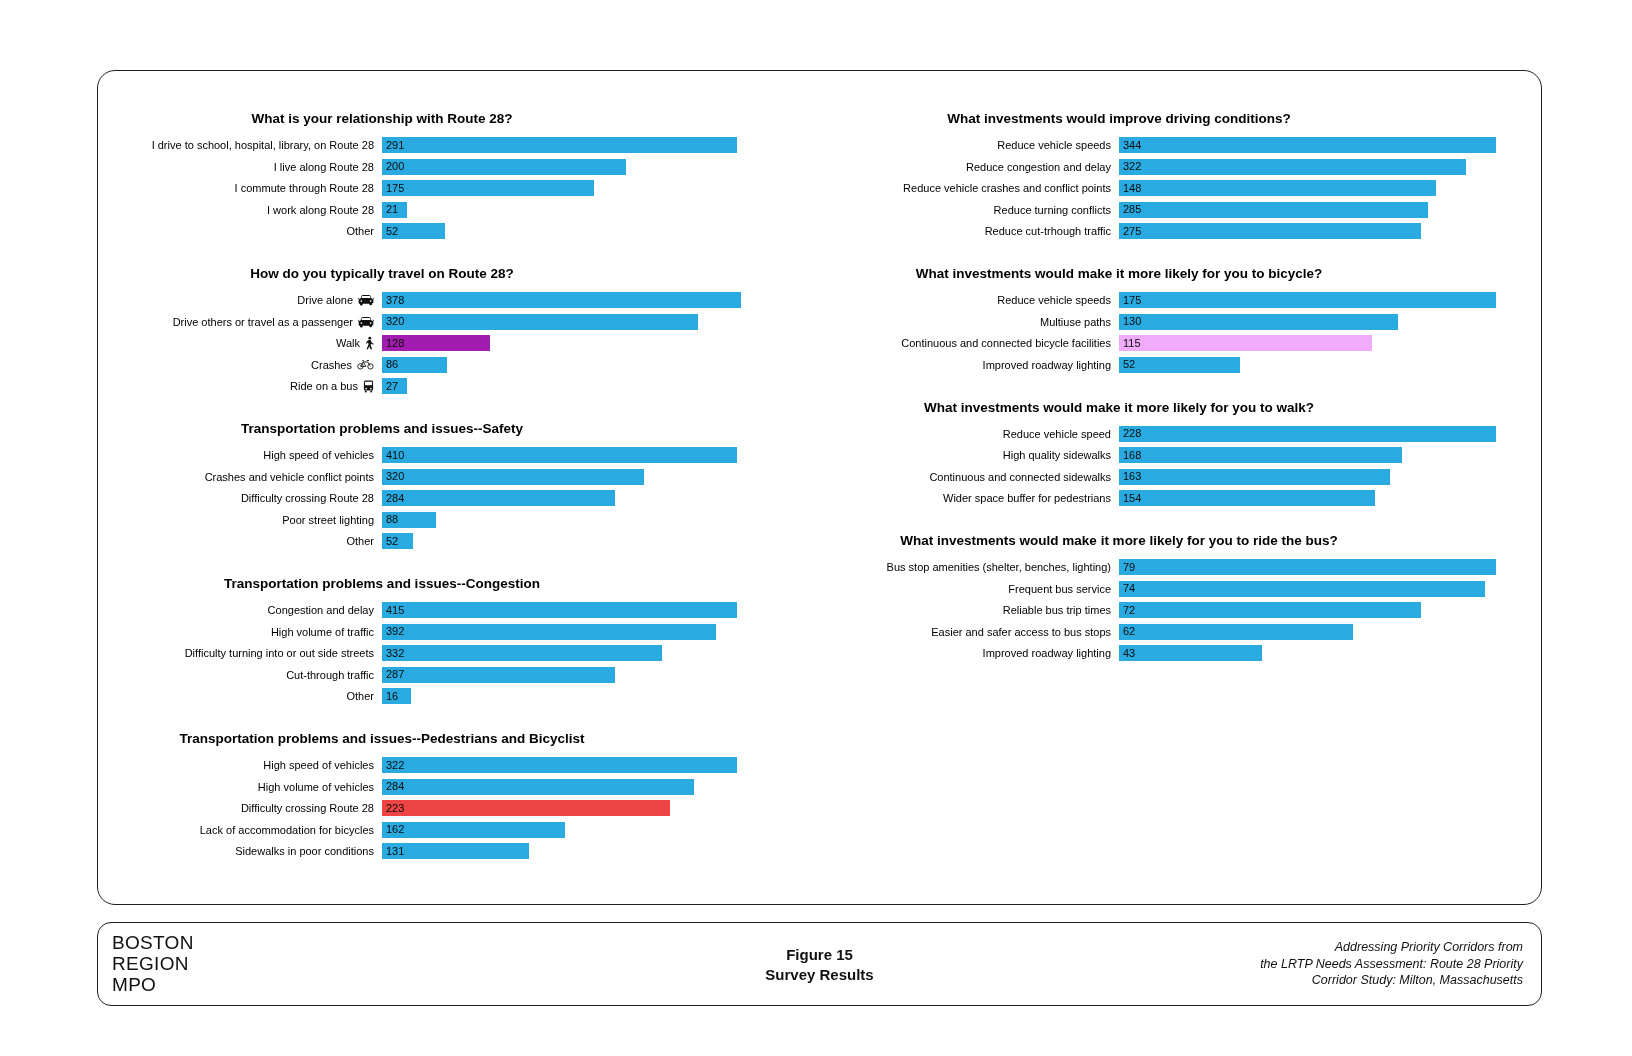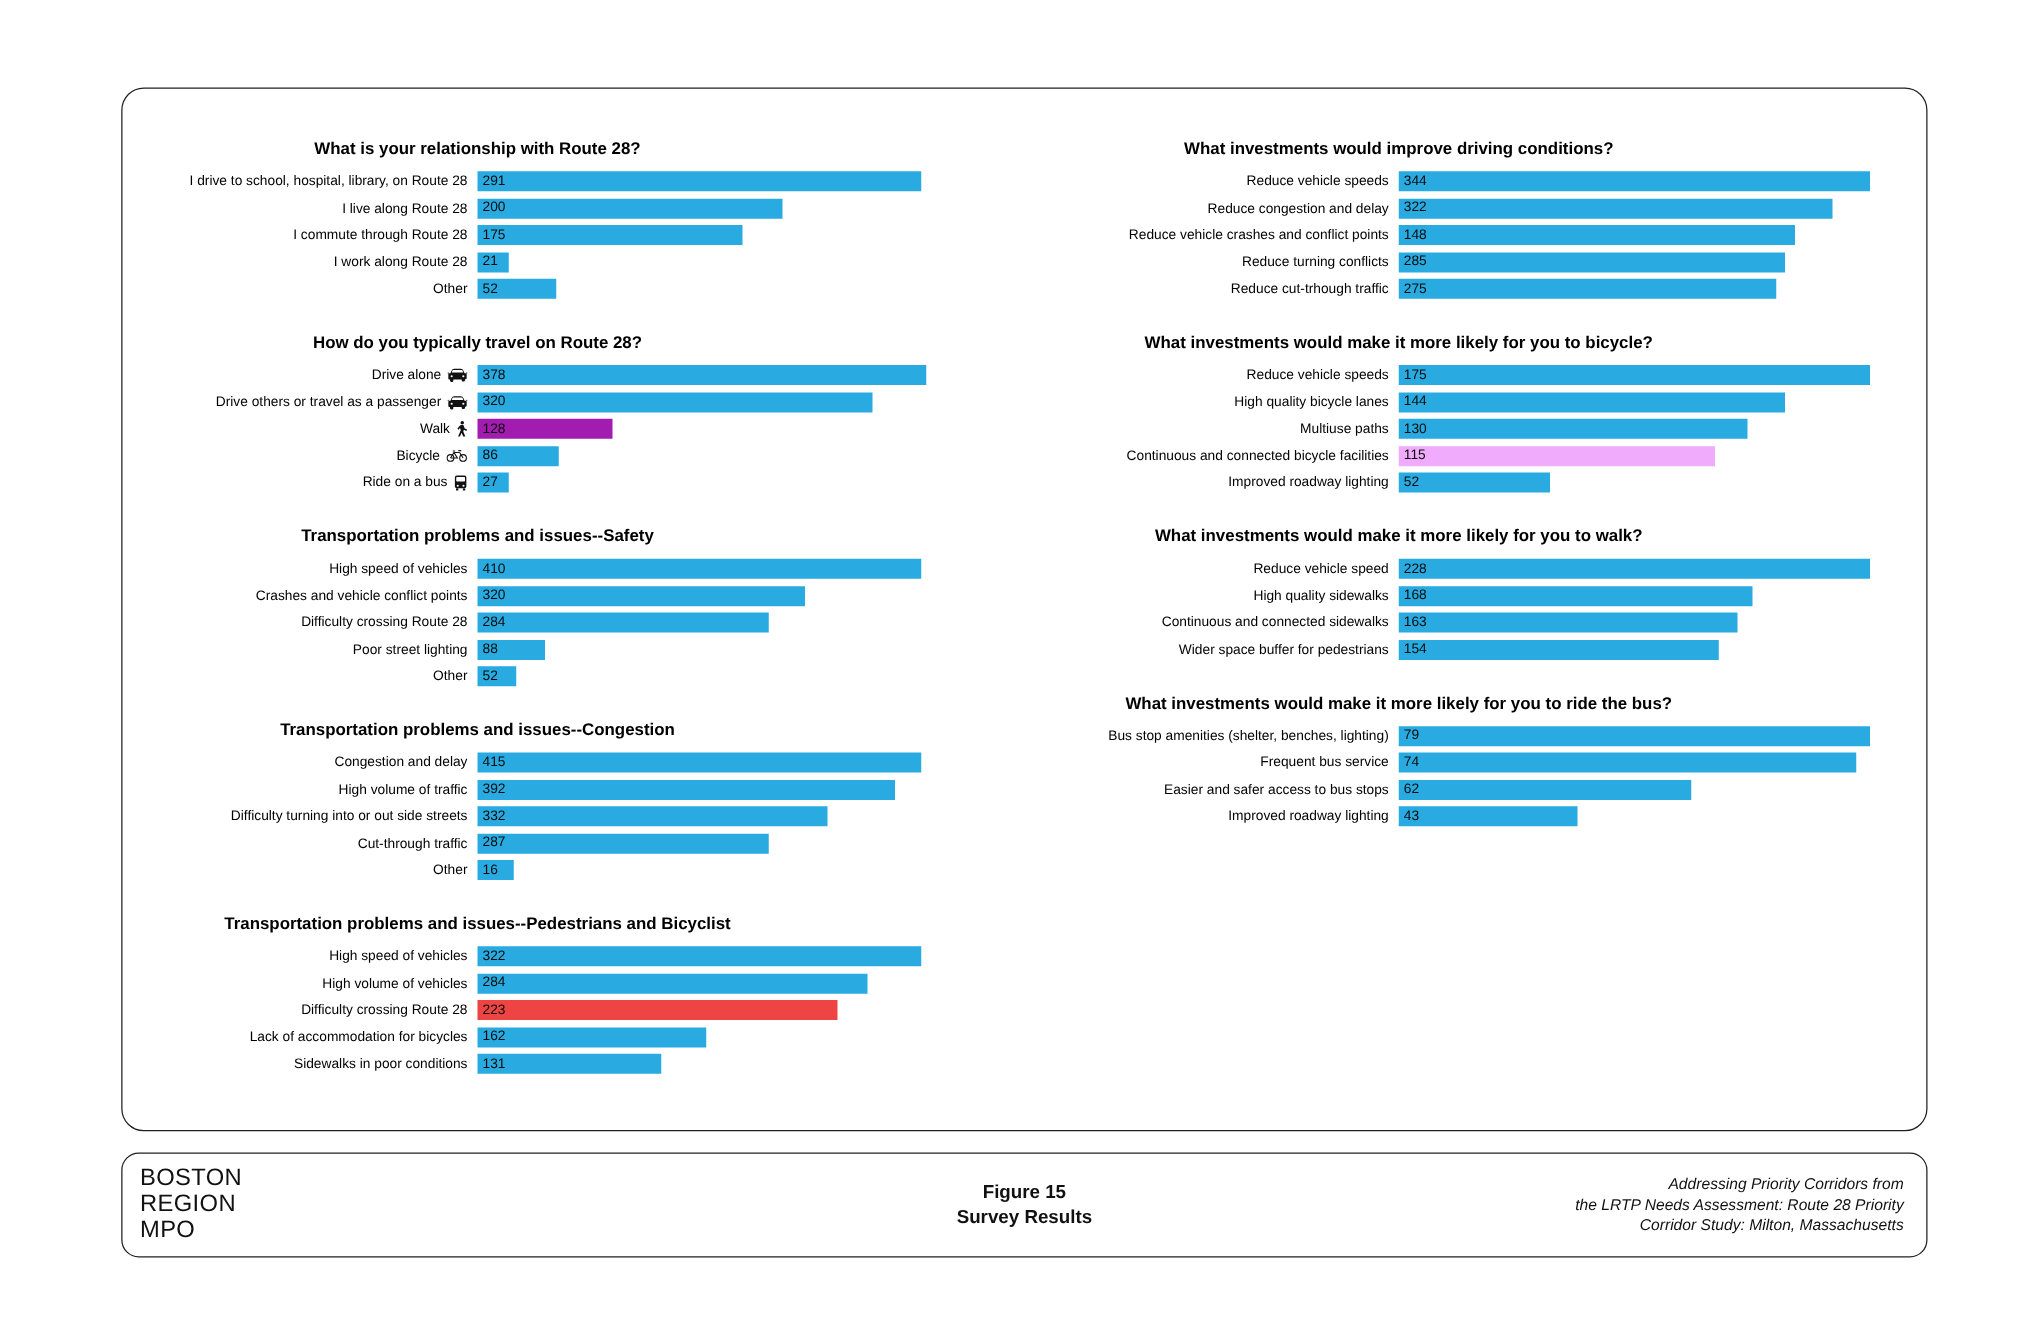--- a/index.html
+++ b/index.html
@@ -163,21 +163,21 @@
             </span>
           </div>
           <div class="track">
             <div class="bar" style="width: 30%; background: #a21caf;">
               <span class="val">128</span>
             </div>
           </div>
         </div>
         <div class="row">
           <div class="lbl">
-            <span class="txt">Bicycle</span>
+            <span class="txt">Crashes</span>
             <span class="ico">
               <svg width="17" height="11" viewBox="0 0 21 13">
                 <g fill="none" stroke="#111" stroke-width="1.1">
                   <circle cx="4.2" cy="8.8" r="3.3"></circle>
                   <circle cx="16.6" cy="8.8" r="3.3"></circle>
                   <path d="M4.2 8.8 7.6 3.4h5.6M7.6 3.4l3.4 5.4H4.2M13.2 3.4l3.4 5.4M12 1.6h2.8M6.4 1.9h2.4"></path>
                 </g>
               </svg>
             </span>
           </div>
@@ -429,30 +429,20 @@
             <span class="txt">Reduce vehicle speeds</span>
           </div>
           <div class="track">
             <div class="bar" style="width: 100%; background: rgb(41, 171, 226);">
               <span class="val">175</span>
             </div>
           </div>
         </div>
         <div class="row">
           <div class="lbl">
-            <span class="txt">High quality bicycle lanes</span>
-          </div>
-          <div class="track">
-            <div class="bar" style="width: 82%; background: rgb(41, 171, 226);">
-              <span class="val">144</span>
-            </div>
-          </div>
-        </div>
-        <div class="row">
-          <div class="lbl">
             <span class="txt">Multiuse paths</span>
           </div>
           <div class="track">
             <div class="bar" style="width: 74%; background: rgb(41, 171, 226);">
               <span class="val">130</span>
             </div>
           </div>
         </div>
         <div class="row">
           <div class="lbl">
@@ -530,20 +520,30 @@
             </div>
           </div>
         </div>
         <div class="row">
           <div class="lbl">
             <span class="txt">Frequent bus service</span>
           </div>
           <div class="track">
             <div class="bar" style="width: 97%; background: rgb(41, 171, 226);">
               <span class="val">74</span>
+            </div>
+          </div>
+        </div>
+        <div class="row">
+          <div class="lbl">
+            <span class="txt">Reliable bus trip times</span>
+          </div>
+          <div class="track">
+            <div class="bar" style="width: 80%; background: rgb(41, 171, 226);">
+              <span class="val">72</span>
             </div>
           </div>
         </div>
         <div class="row">
           <div class="lbl">
             <span class="txt">Easier and safer access to bus stops</span>
           </div>
           <div class="track">
             <div class="bar" style="width: 62%; background: rgb(41, 171, 226);">
               <span class="val">62</span>

